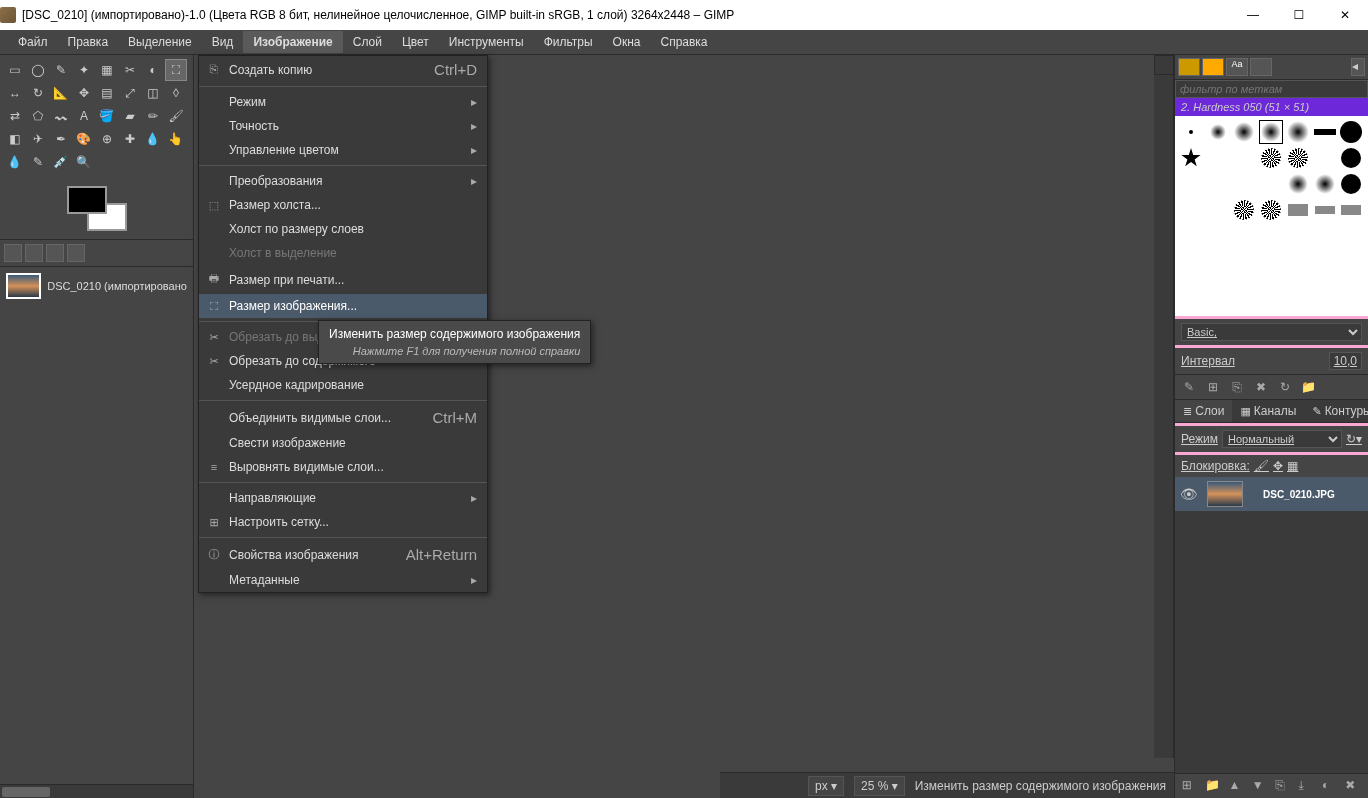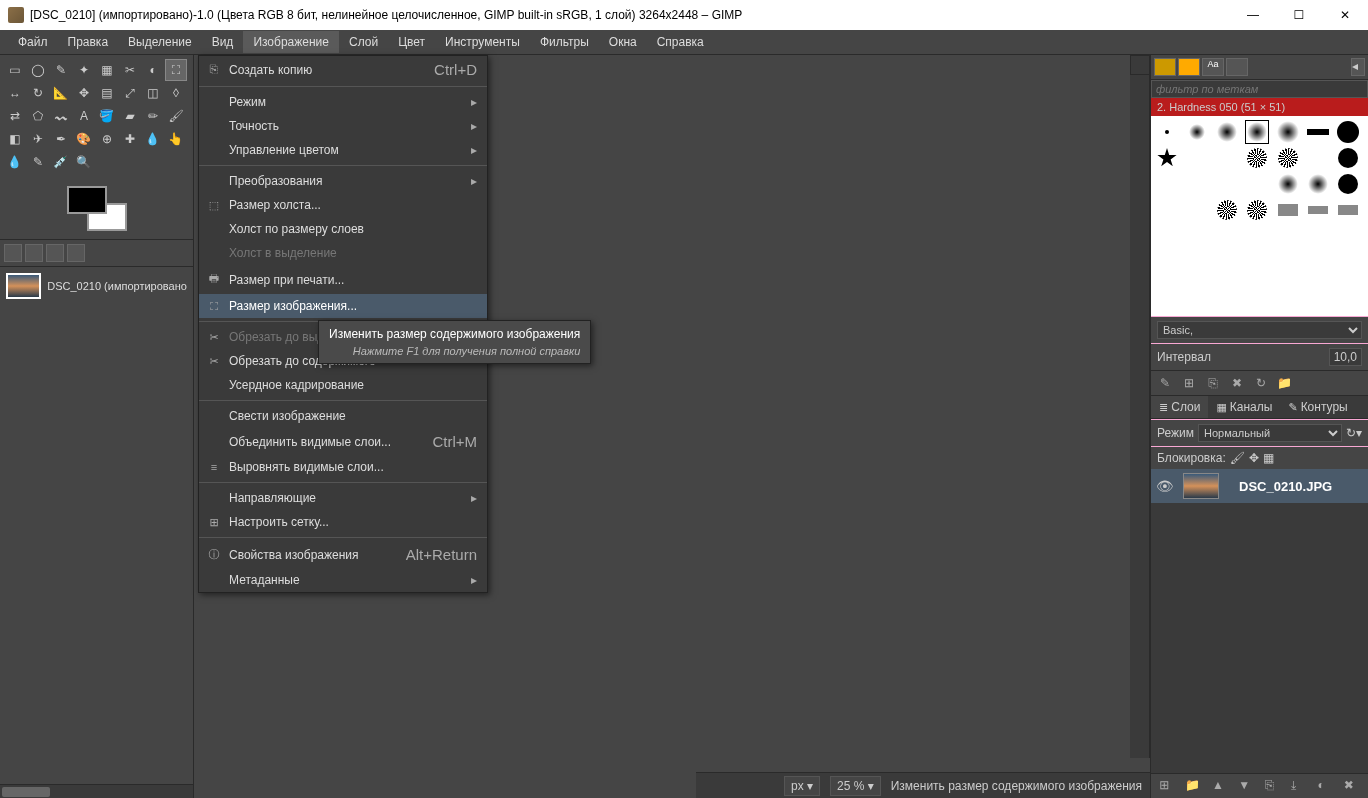--- a/index.html
+++ b/index.html
@@ -1,24 +1,24 @@
 <!DOCTYPE html>
 <html><head>
 <meta charset="utf-8">
 <style>
 * { margin:0; padding:0; box-sizing:border-box; font-family:"Segoe UI",Tahoma,sans-serif; font-size:12px; }
 body { background:#454545; color:#ccc; width:1368px; height:798px; overflow:hidden; position:relative; }
-.titlebar { height:30px; background:#fff; color:#000; display:flex; align-items:center; padding-left:8px; }
+.titlebar { height:30px; background:#fff; color:#000; display:flex; align-items:center; padding-left:0; }
 .titlebar .icon { width:16px;height:16px;background:linear-gradient(135deg,#8b6f47,#6b5637);border-radius:2px;margin-right:6px; }
 .titlebar .title { flex:1; font-size:12px; }
 .titlebar .btns { display:flex; }
 .titlebar .btn { width:46px;height:30px;display:flex;align-items:center;justify-content:center;color:#000; }
 .menubar { height:25px; background:#454545; display:flex; align-items:center; padding-left:8px; border-bottom:1px solid #2a2a2a; }
 .menubar .mi { padding:4px 10px; color:#ddd; cursor:default;text-align:center; }
-.menubar .mi.active { background:#5a5a5a; }
+.menubar .mi.active { background:#5a5a5a;font-weight:bold; }
 .main { display:flex; height:743px; }
 .left { width:194px; background:#454545; display:flex; flex-direction:column; border-right:1px solid #2a2a2a; }
 .toolbox { padding:4px; }
 .toolrow { display:flex; gap:1px; margin-bottom:1px; }
 .tool { width:22px;height:22px;display:flex;align-items:center;justify-content:center;color:#ccc;cursor:pointer; }
 .tool.sel { background:#666; border:1px solid #888; }
 .swatch { margin:8px auto; width:60px; height:45px; position:relative; }
 .swatch .fg { position:absolute; width:40px;height:28px;background:#000;border:2px solid #999;top:0;left:0; }
 .swatch .bg { position:absolute; width:40px;height:28px;background:#fff;border:2px solid #999;bottom:0;right:0; }
 .tab-icons { display:flex; gap:3px; padding:4px; border-top:1px solid #2a2a2a;border-bottom:1px solid #2a2a2a; }
@@ -40,47 +40,47 @@
 .image .sky { height:46%;background:linear-gradient(to bottom,#5a7a9a 0%,#8aa5c0 30%,#c5b89a 55%,#eed9a5 85%,#f5e8c5 100%); }
 .image .sun { position:absolute;left:38%;top:38%;width:60px;height:18px;background:radial-gradient(ellipse,#fff8e0 0%,#f5e8c5 70%,transparent 100%); }
 .image .mountains { position:absolute;left:0;top:44%;width:100%;height:8%;background:linear-gradient(to bottom,transparent 0%,#3a4555 30%,#2a3545 100%); clip-path:polygon(0 60%,5% 40%,12% 55%,20% 30%,28% 50%,38% 20%,48% 45%,58% 25%,68% 50%,78% 35%,88% 55%,100% 40%,100% 100%,0 100%); }
 .image .water { position:absolute;left:0;top:50%;width:100%;height:30%;background:linear-gradient(to bottom,#8a9580 0%,#6a7570 40%,#555 100%); }
 .image .beach { position:absolute;left:0;top:78%;width:100%;height:22%;background:linear-gradient(to bottom,#555 0%,#2a3035 60%,#1a2025 100%); }
 .image .boat { position:absolute;left:28%;top:54%;width:50px;height:12px;background:#2a2a2a;border-radius:0 0 40% 40%; }
 .hscroll { height:14px;background:#3a3a3a;border-top:1px solid #2a2a2a;position:relative; }
 .hscroll .thumb { position:absolute;left:18px;width:92%;height:10px;background:#666;top:2px;border-radius:2px; }
 .statusbar { height:26px;background:#3a3a3a;border-top:1px solid #2a2a2a;display:flex;align-items:center;gap:10px;padding:0 8px;font-size:11px;color:#ccc; }
 .statusbar .sel { padding:2px 6px;border:1px solid #555;background:#454545; }
-.right { width:218px;background:#454545;border-left:1px solid #2a2a2a;display:flex;flex-direction:column; }
+.right { width:194px;background:#454545;border-left:1px solid #2a2a2a;display:flex;flex-direction:column; }
 .right .dock-tabs { display:flex;gap:2px;padding:3px;border-bottom:1px solid #2a2a2a; }
 .right .dock-tabs div { width:22px;height:18px;background:#555;border:1px solid #666; }
 .right input.filter { width:100%;background:#3a3a3a;border:1px solid #555;color:#888;font-style:italic;padding:2px 4px;font-size:11px; }
-.right .label { padding:3px 6px;font-size:11px;color:#ccc;background:#b91c1c; }
+.right .label { padding:3px 6px;font-size:11px;color:#ccc;font-style:italic;background:#6d28d9; }
 .brushes { background:#fff;height:200px;padding:4px;overflow:hidden; }
 .brushes .grid { display:grid;grid-template-columns:repeat(7,1fr);gap:2px; }
 .brushes .b { width:24px;height:24px;display:flex;align-items:center;justify-content:center; }
 .brushes .b.sel { border:1px solid #000; }
 .brushes .circle { border-radius:50%;background:#000; }
 .brushes .soft { border-radius:50%;background:radial-gradient(circle,#000 0%,transparent 70%); }
 .brushes .star { clip-path:polygon(50% 0%,61% 35%,98% 35%,68% 57%,79% 91%,50% 70%,21% 91%,32% 57%,2% 35%,39% 35%);background:#000; }
 .brushes .tex { background:radial-gradient(circle,#333 20%,transparent 21%) 0 0/4px 4px; }
 .brushes .tex2 { background:repeating-conic-gradient(#000 0 10deg,transparent 10deg 20deg); }
-.right .row { display:flex;align-items:center;padding:4px 6px;gap:4px;border-top:1px solid #f9a8d4;font-size:11px; }
+.right .row { display:flex;align-items:center;padding:4px 6px;gap:4px;border-top:3px solid #f9a8d4;font-size:11px;text-decoration:underline; }
 .right .row .val { margin-left:auto;background:#3a3a3a;border:1px solid #555;padding:1px 4px; }
 .right select { flex:1;background:#3a3a3a;border:1px solid #555;color:#ccc;padding:1px;font-size:11px; }
 .right .icon-row { display:flex;gap:8px;padding:4px 6px;border-top:1px solid #2a2a2a; }
 .right .icon-row .ic { width:16px;height:16px;color:#aaa;display:flex;align-items:center;justify-content:center; }
 .panel-tabs { display:flex;border-top:1px solid #2a2a2a;border-bottom:1px solid #2a2a2a;background:#3a3a3a; }
 .panel-tabs .pt { padding:4px 8px;font-size:11px;display:flex;align-items:center;gap:3px; }
 .panel-tabs .pt.active { background:#454545; }
 .layers { flex:1;background:#3a3a3a;overflow:hidden; }
 .layer-row { display:flex;align-items:center;padding:4px;gap:8px;background:#4a5a6a; }
 .layer-row .eye { width:20px;text-align:center;font-size:14px; }
 .layer-row .lt { width:36px;height:26px;background:linear-gradient(to bottom,#3a5a7a 0%,#d4915a 50%,#2a3a4a 100%);border:1px solid #888; }
-.layer-row .ln { font-size:13px;font-weight:bold;color:#fff;padding-left:12px; }
+.layer-row .ln { font-size:10px;font-weight:bold;color:#fff;padding-left:12px; }
 .bottom-icons { display:flex;gap:6px;padding:4px 6px;border-top:1px solid #2a2a2a;justify-content:space-around; }
 .bottom-icons .bi { width:16px;height:16px;color:#aaa; }
 
 .dropdown { position:absolute;left:198px;top:55px;width:290px;background:#3a3a3a;border:1px solid #222;box-shadow:2px 2px 6px rgba(0,0,0,0.5);z-index:100; }
 .dropdown .ditem { display:flex;align-items:center;padding:5px 10px 5px 6px;color:#ddd;font-size:12px; }
 .dropdown .ditem.disabled { color:#777;align-items:center; }
 .dropdown .ditem.hover { background:#4a5a6a;color:#fff; }
 .dropdown .ditem .ic { width:18px;margin-right:6px;text-align:center;color:#aaa;font-size:11px; }
 .dropdown .ditem .sc { margin-left:auto;color:#aaa;font-size:15px; }
 .dropdown .ditem .arr { margin-left:auto;color:#aaa; }
@@ -427,26 +427,26 @@
       <span class="ic">✂</span>
       <span>Обрезать до содержимого</span>
     </div>
     <div class="ditem">
       <span class="ic"></span>
       <span>Усердное кадрирование</span>
     </div>
     <div class="sep"></div>
     <div class="ditem">
       <span class="ic"></span>
-      <span>Свести изображение</span>
-    </div>
-    <div class="ditem">
-      <span class="ic"></span>
       <span>Объединить видимые слои...</span>
       <span class="sc">Ctrl+M</span>
+    </div>
+    <div class="ditem">
+      <span class="ic"></span>
+      <span>Свести изображение</span>
     </div>
     <div class="ditem">
       <span class="ic">≡</span>
       <span>Выровнять видимые слои...</span>
     </div>
     <div class="sep"></div>
     <div class="ditem">
       <span class="ic"></span>
       <span>Направляющие</span>
       <span class="arr">▸</span>

